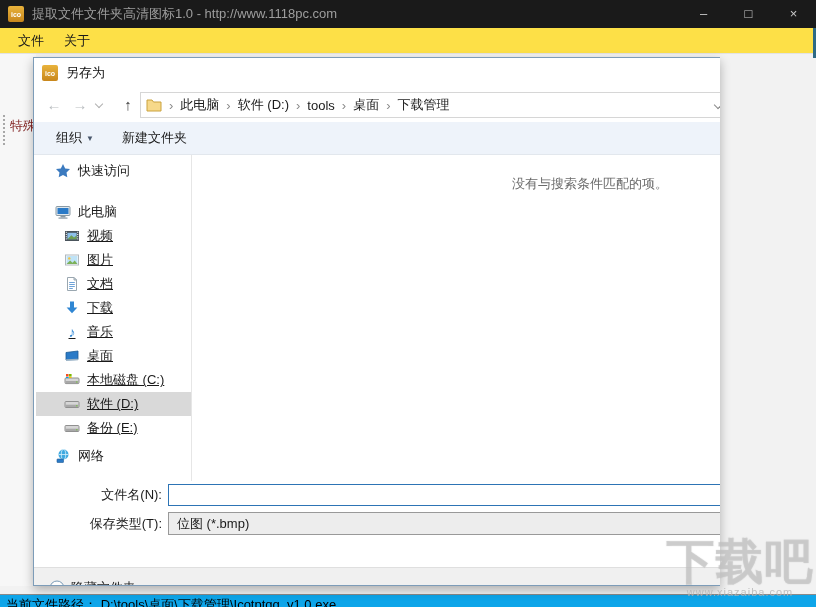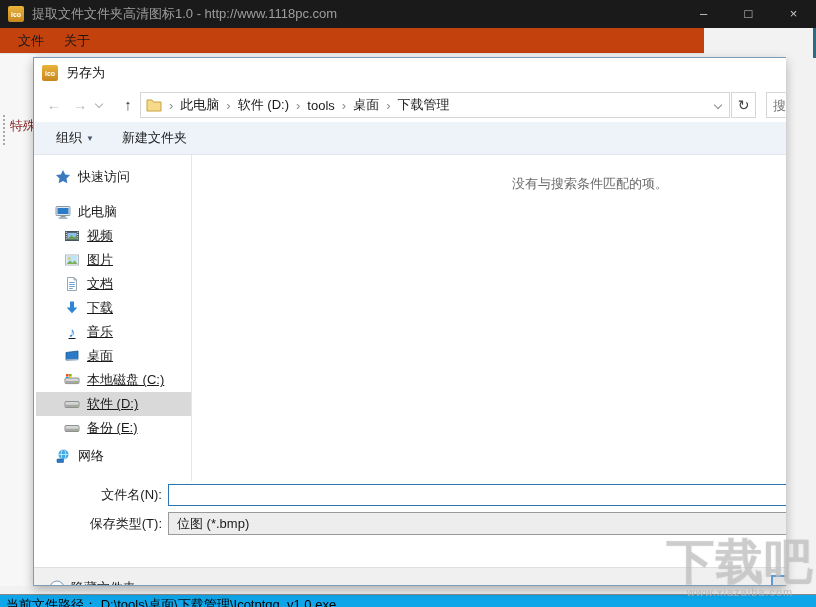--- a/index.html
+++ b/index.html
@@ -10,34 +10,34 @@
   
   .titlebar { position:absolute; left:0; top:0; width:816px; height:28px; background:#1a1a1a; }
   .app-icon { position:absolute; left:8px; top:6px; width:16px; height:16px; border-radius:2px;
               background:linear-gradient(#e9b33c,#c8871c); color:#fff; font-size:7px; font-weight:bold;
               display:flex; align-items:center; justify-content:center; }
   .titlebar .title { position:absolute; left:32px; top:0; line-height:28px; font-size:13px; color:#9e9e9e; white-space:nowrap; }
   .win-btn { position:absolute; top:0; width:45px; height:28px; text-align:center; line-height:28px;
              color:#c9c9c9; font-size:13px; }
   .wb-min { right:90px; } .wb-max { right:45px; } .wb-close { right:0; }
 
-  .menubar { position:absolute; left:0; top:28px; width:704px; height:26px; background:#c2410c; border-bottom:1px solid #e3e3e3; }
+  .menubar { position:absolute; left:0; top:28px; width:816px; height:26px; background:#fde047; border-bottom:1px solid #e3e3e3; }
   .menu-item { position:absolute; top:0; line-height:26px; font-size:13px; color:#1a1a1a; }
   .mi-0 { left:18px; } .mi-1 { left:64px; }
   .frame-right { position:absolute; right:0; top:28px; width:3px; height:30px; background:#2e6a84; }
 
   .left-strip { position:absolute; left:0; top:54px; width:36px; height:532px; background:#f7f7f7; }
   .gripper { position:absolute; left:3px; top:61px; width:2px; height:30px; border-left:2px dotted #a8a8a8; }
   .strip-label { position:absolute; left:10px; top:63px; font-size:13px; color:#7f1d1d; white-space:nowrap; }
 
   .statusbar { position:absolute; left:0; top:586px; width:816px; height:32px; background:#0ea5e9;
                border-top:1px solid #8a8a8a; font-size:13px; color:#000; line-height:19px; white-space:nowrap; padding-left:6px;margin-top:8px; }
 
   
-  .dialog { position:absolute; left:33px; top:57px; width:753px; height:529px; background:#fff;
+  .dialog { position:absolute; left:33px; top:57px; width:687px; height:529px; background:#fff;
             border:1px solid #7d9cb8; border-right:none; box-shadow:0 4px 10px rgba(0,0,0,.28); overflow:hidden; z-index:5; }
   .dlg-title { position:absolute; left:0; top:0; width:100%; height:30px; }
   .dlg-title .app-icon { left:8px; top:7px; }
   .dlg-title .label { position:absolute; left:32px; line-height:30px; font-size:13px; color:#111; }
 
   .nav { position:absolute; left:0; top:30px; width:100%; height:34px; }
   .navg { position:absolute; top:0; width:24px; height:34px; line-height:33px; text-align:center; font-size:15px; }
   .nav-back { left:8px; color:#b9bdc0; } .nav-fwd { left:34px; color:#b9bdc0; } .nav-up { left:82px; color:#404040; }
   .chev { display:inline-block; width:6px; height:6px; border-right:1px solid #8a8a8a; border-bottom:1px solid #8a8a8a; transform:rotate(45deg); }
   .nav-hist { position:absolute; left:62px; top:13px; border-color:#b0b0b0; }
@@ -160,21 +160,21 @@
     <div class="cmdbar">
       <span class="cmd cmd-org">
         <span>组织</span><span class="arrow">▼</span>
       </span>
       <span class="cmd cmd-new">新建文件夹</span>
     </div>
 
     <div class="body">
       <div class="side-divider"></div>
 
-      <div class="side-item lvl0" style="top:10px">
+      <div class="side-item lvl0" style="top:4px">
         <span class="si">
           <svg width="16" height="16" viewBox="0 0 16 16">
               <path d="M8 1l2.2 4.4 4.8.7-3.5 3.4.8 4.8L8 12.1 3.7 14.3l.8-4.8L1 6.1l4.8-.7z" fill="#3b7abf"></path>
             </svg>
         </span>
         <span>快速访问</span>
       </div>
 
       <div class="side-item lvl0" style="top:45px">
         <span class="si">

